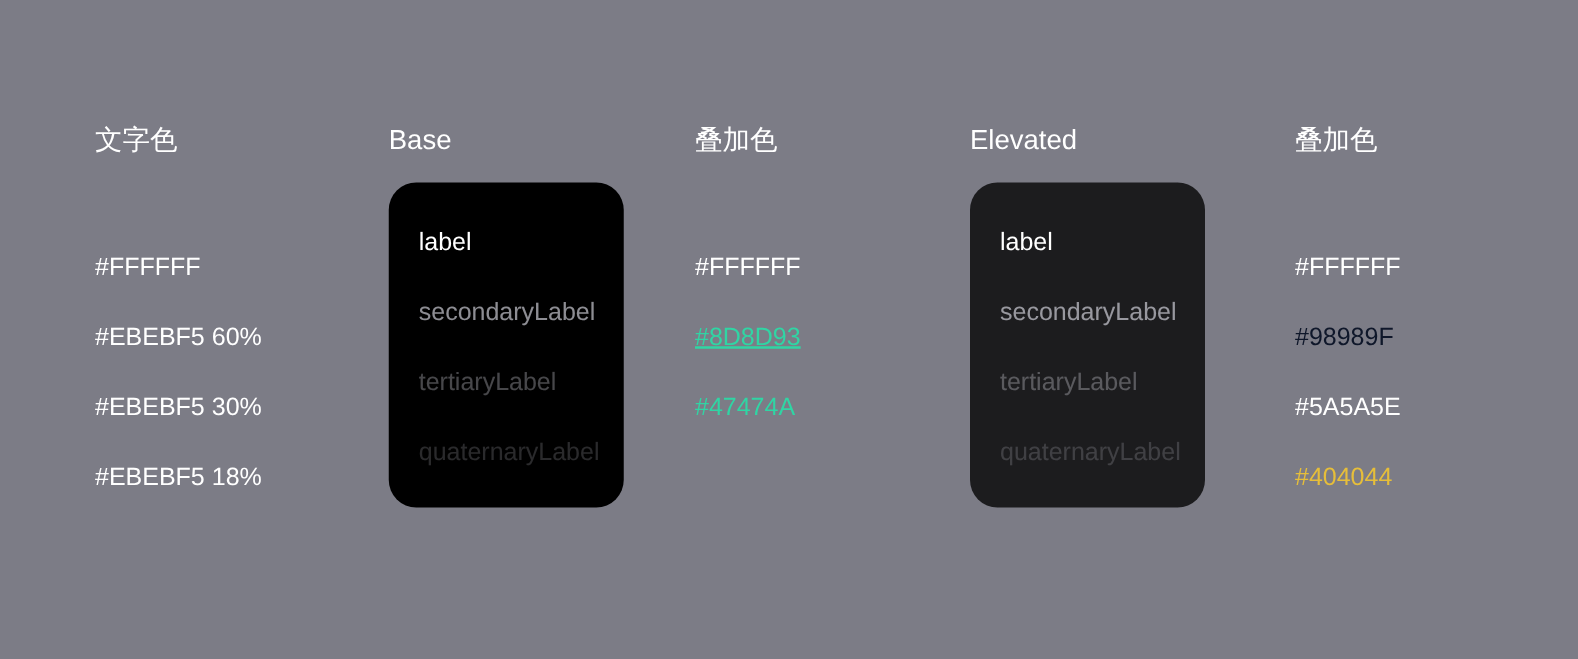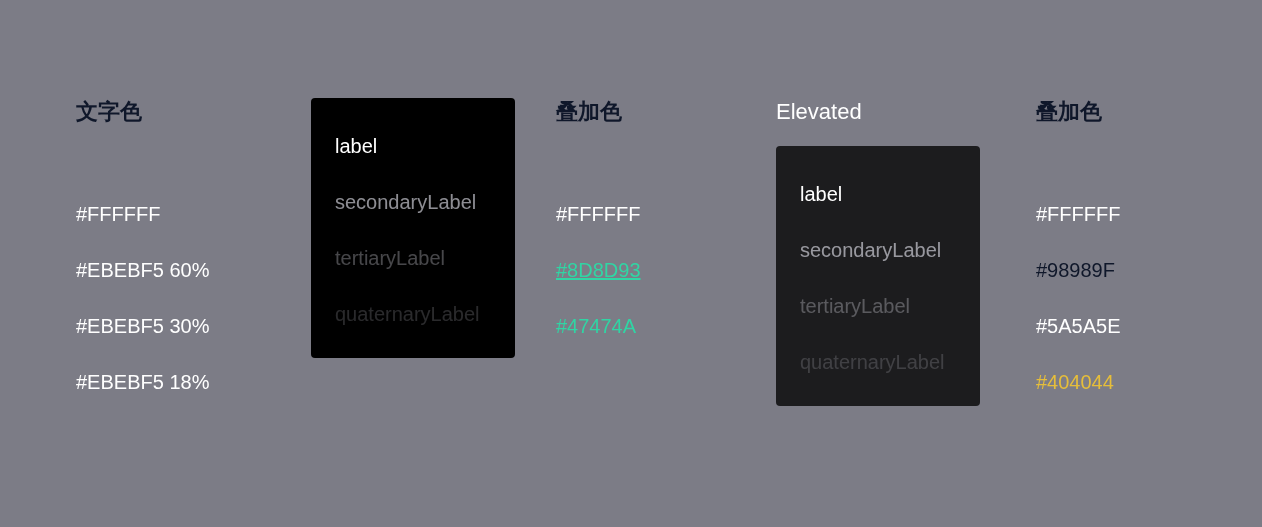--- a/index.html
+++ b/index.html
@@ -17,23 +17,23 @@
     .grid {
       display: grid;
       grid-template-columns: 235px 245px 220px 260px auto;
       column-gap: 0;
     }
     .col {
       display: flex;
       flex-direction: column;
     }
     .header {
-      color: #0f172a;
+      color: #ffffff;
       font-size: 22px;
-      font-weight: 700;
+      font-weight: 400;
       margin-bottom: 60px;
       height: 28px;
       display: flex;
       align-items: center;
     }
     .card-header {
       color: #FFFFFF;
       font-size: 22px;
       font-weight: 400;
       margin-bottom: 20px;
@@ -41,23 +41,23 @@
       display: flex;
       align-items: center;
     }
     .row {
       height: 56px;
       display: flex;
       align-items: center;
       font-size: 20px;
     }
     .card {
-      border-radius: 4px;
+      border-radius: 22px;
       padding: 20px 24px 16px 24px;
-      width: 204px;
+      width: 188px;
     }
     .card-base {
       background: #000000;
     }
     .card-elevated {
       background: #1C1C1E;
     }
     .card .row {
       height: 56px;
       display: flex;
@@ -77,20 +77,21 @@
 
   <div class="col">
     <div class="header">文字色</div>
     <div class="row text-white">#FFFFFF</div>
     <div class="row text-white">#EBEBF5 60%</div>
     <div class="row text-white">#EBEBF5 30%</div>
     <div class="row text-white">#EBEBF5 18%</div>
   </div>
 
   <div class="col">
+    <div class="card-header">Base</div>
     <div class="card card-base">
       <div class="row" style="color: rgb(255, 255, 255);">label</div>
       <div class="row" style="color: rgba(235, 235, 245, 0.6);">secondaryLabel</div>
       <div class="row" style="color: rgba(235, 235, 245, 0.3);">tertiaryLabel</div>
       <div class="row" style="color: rgba(235, 235, 245, 0.18);">quaternaryLabel</div>
     </div>
   </div>
 
   <div class="col overlay-col">
     <div class="header">叠加色</div>

